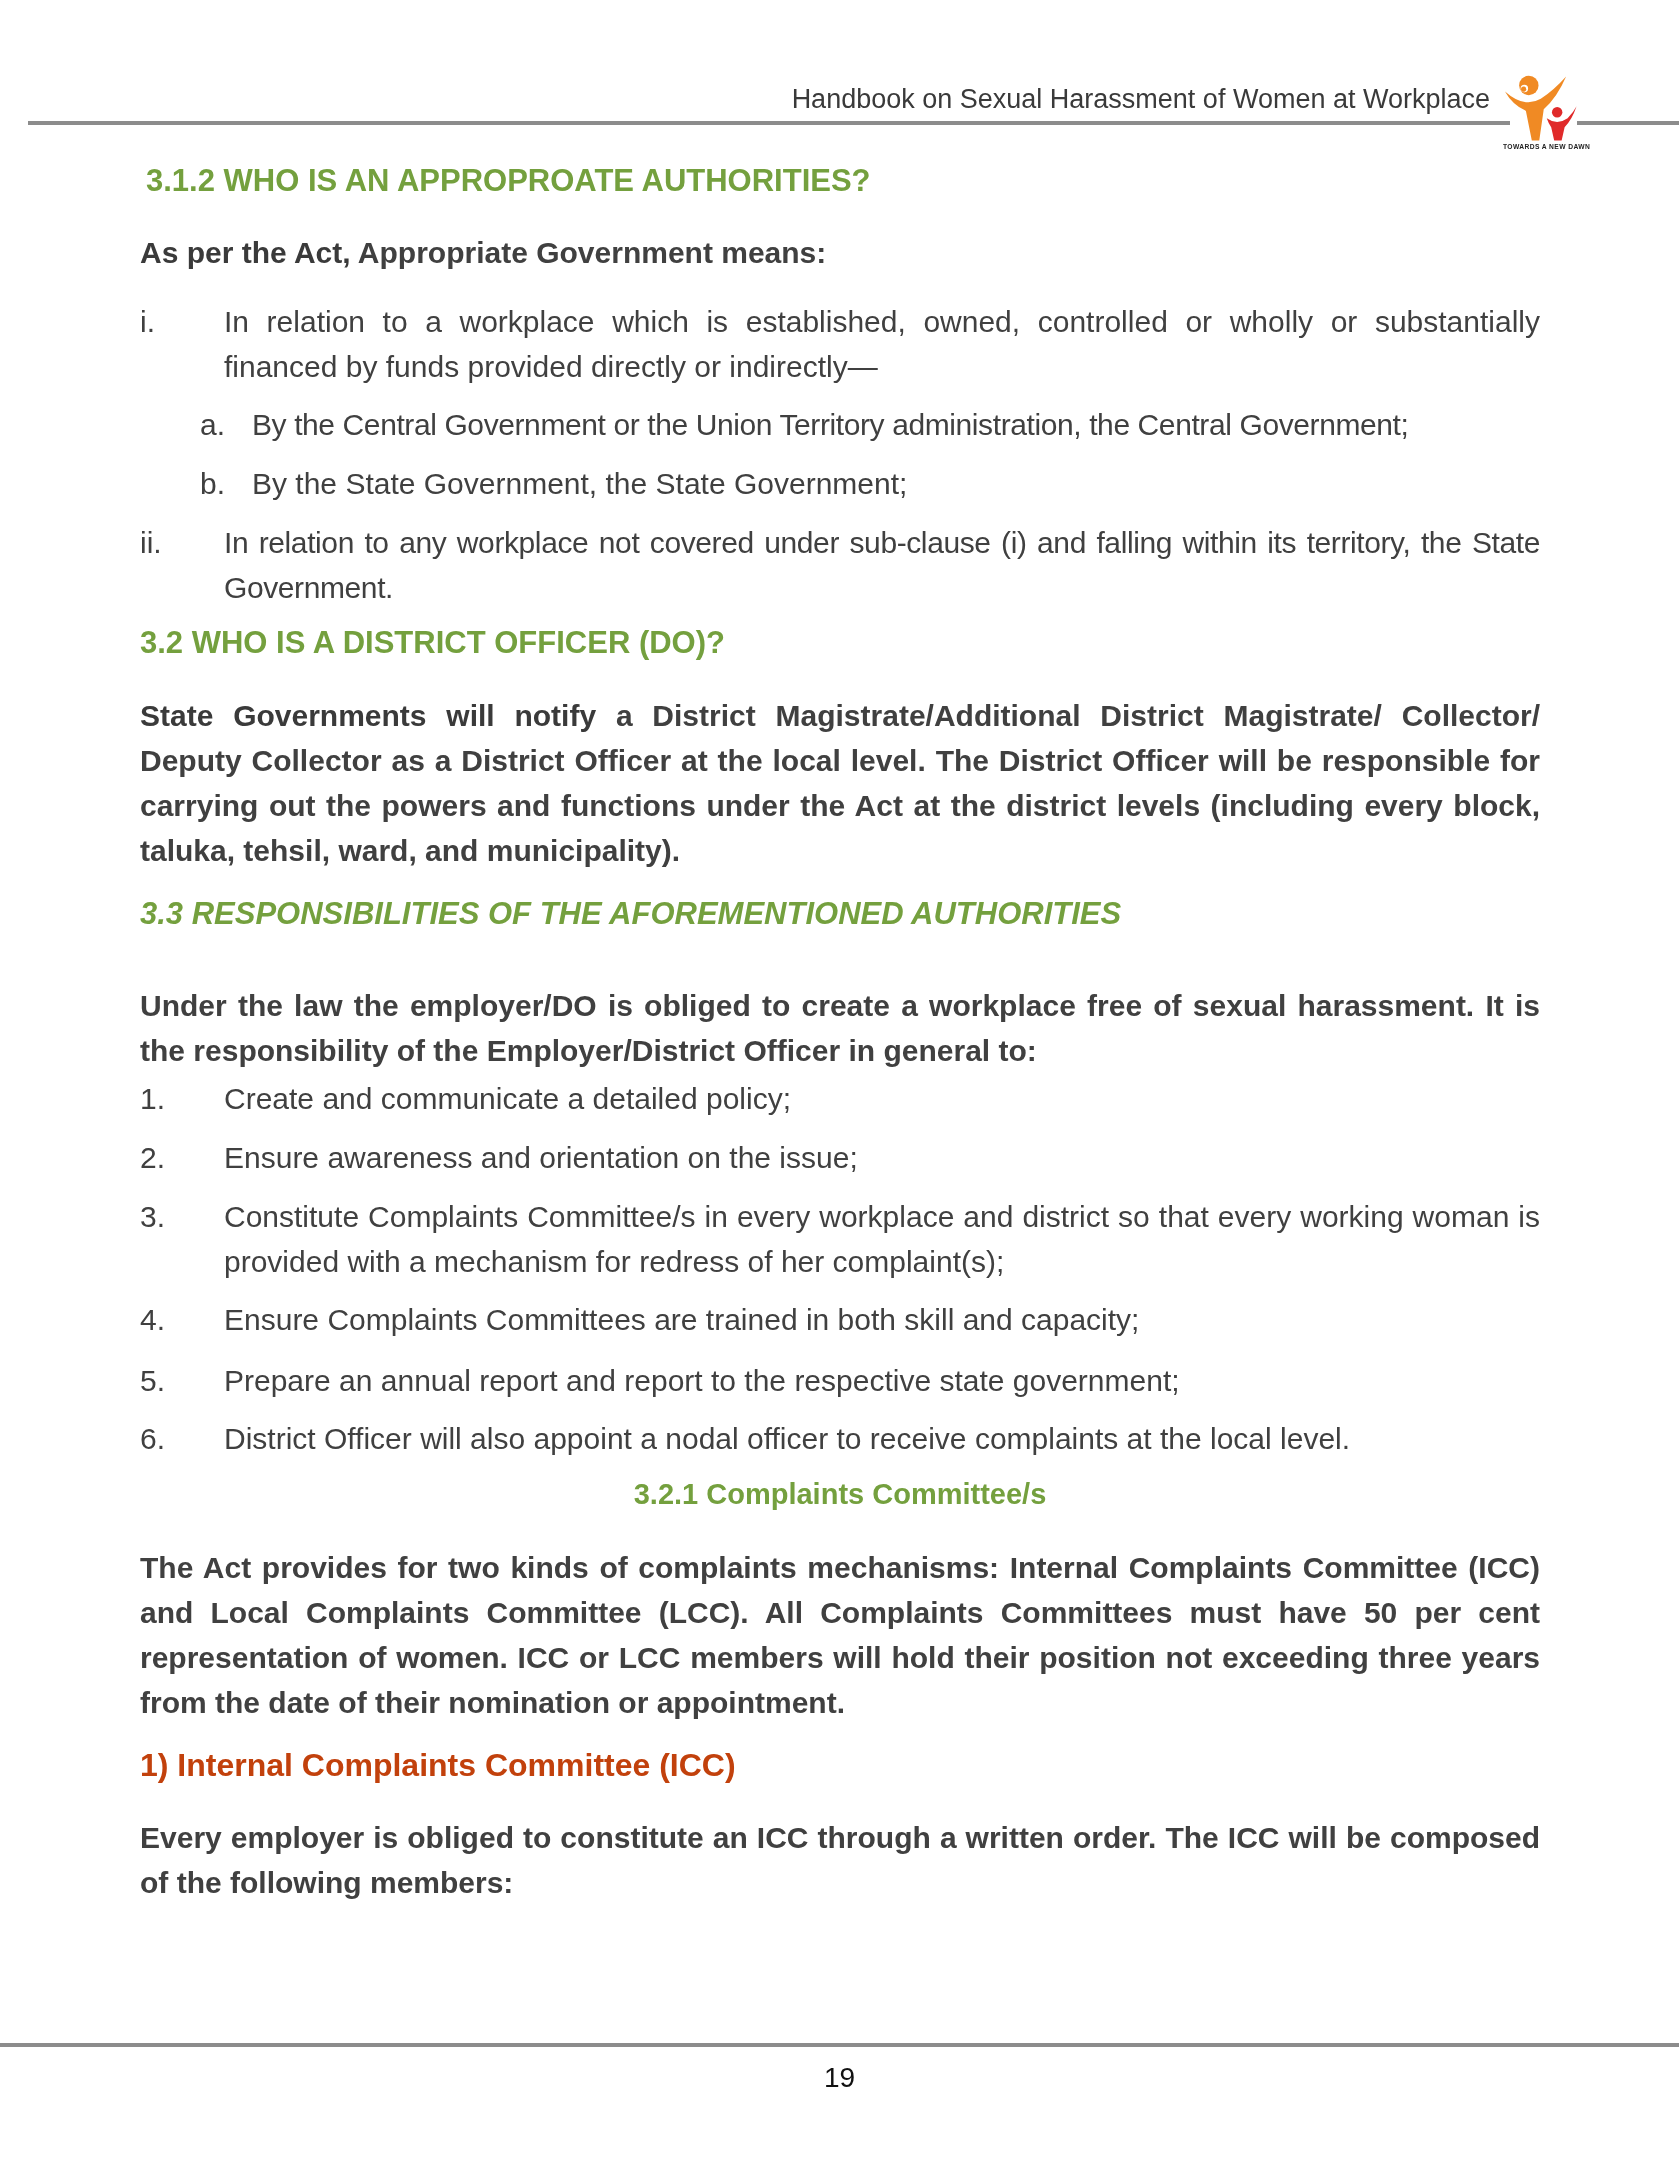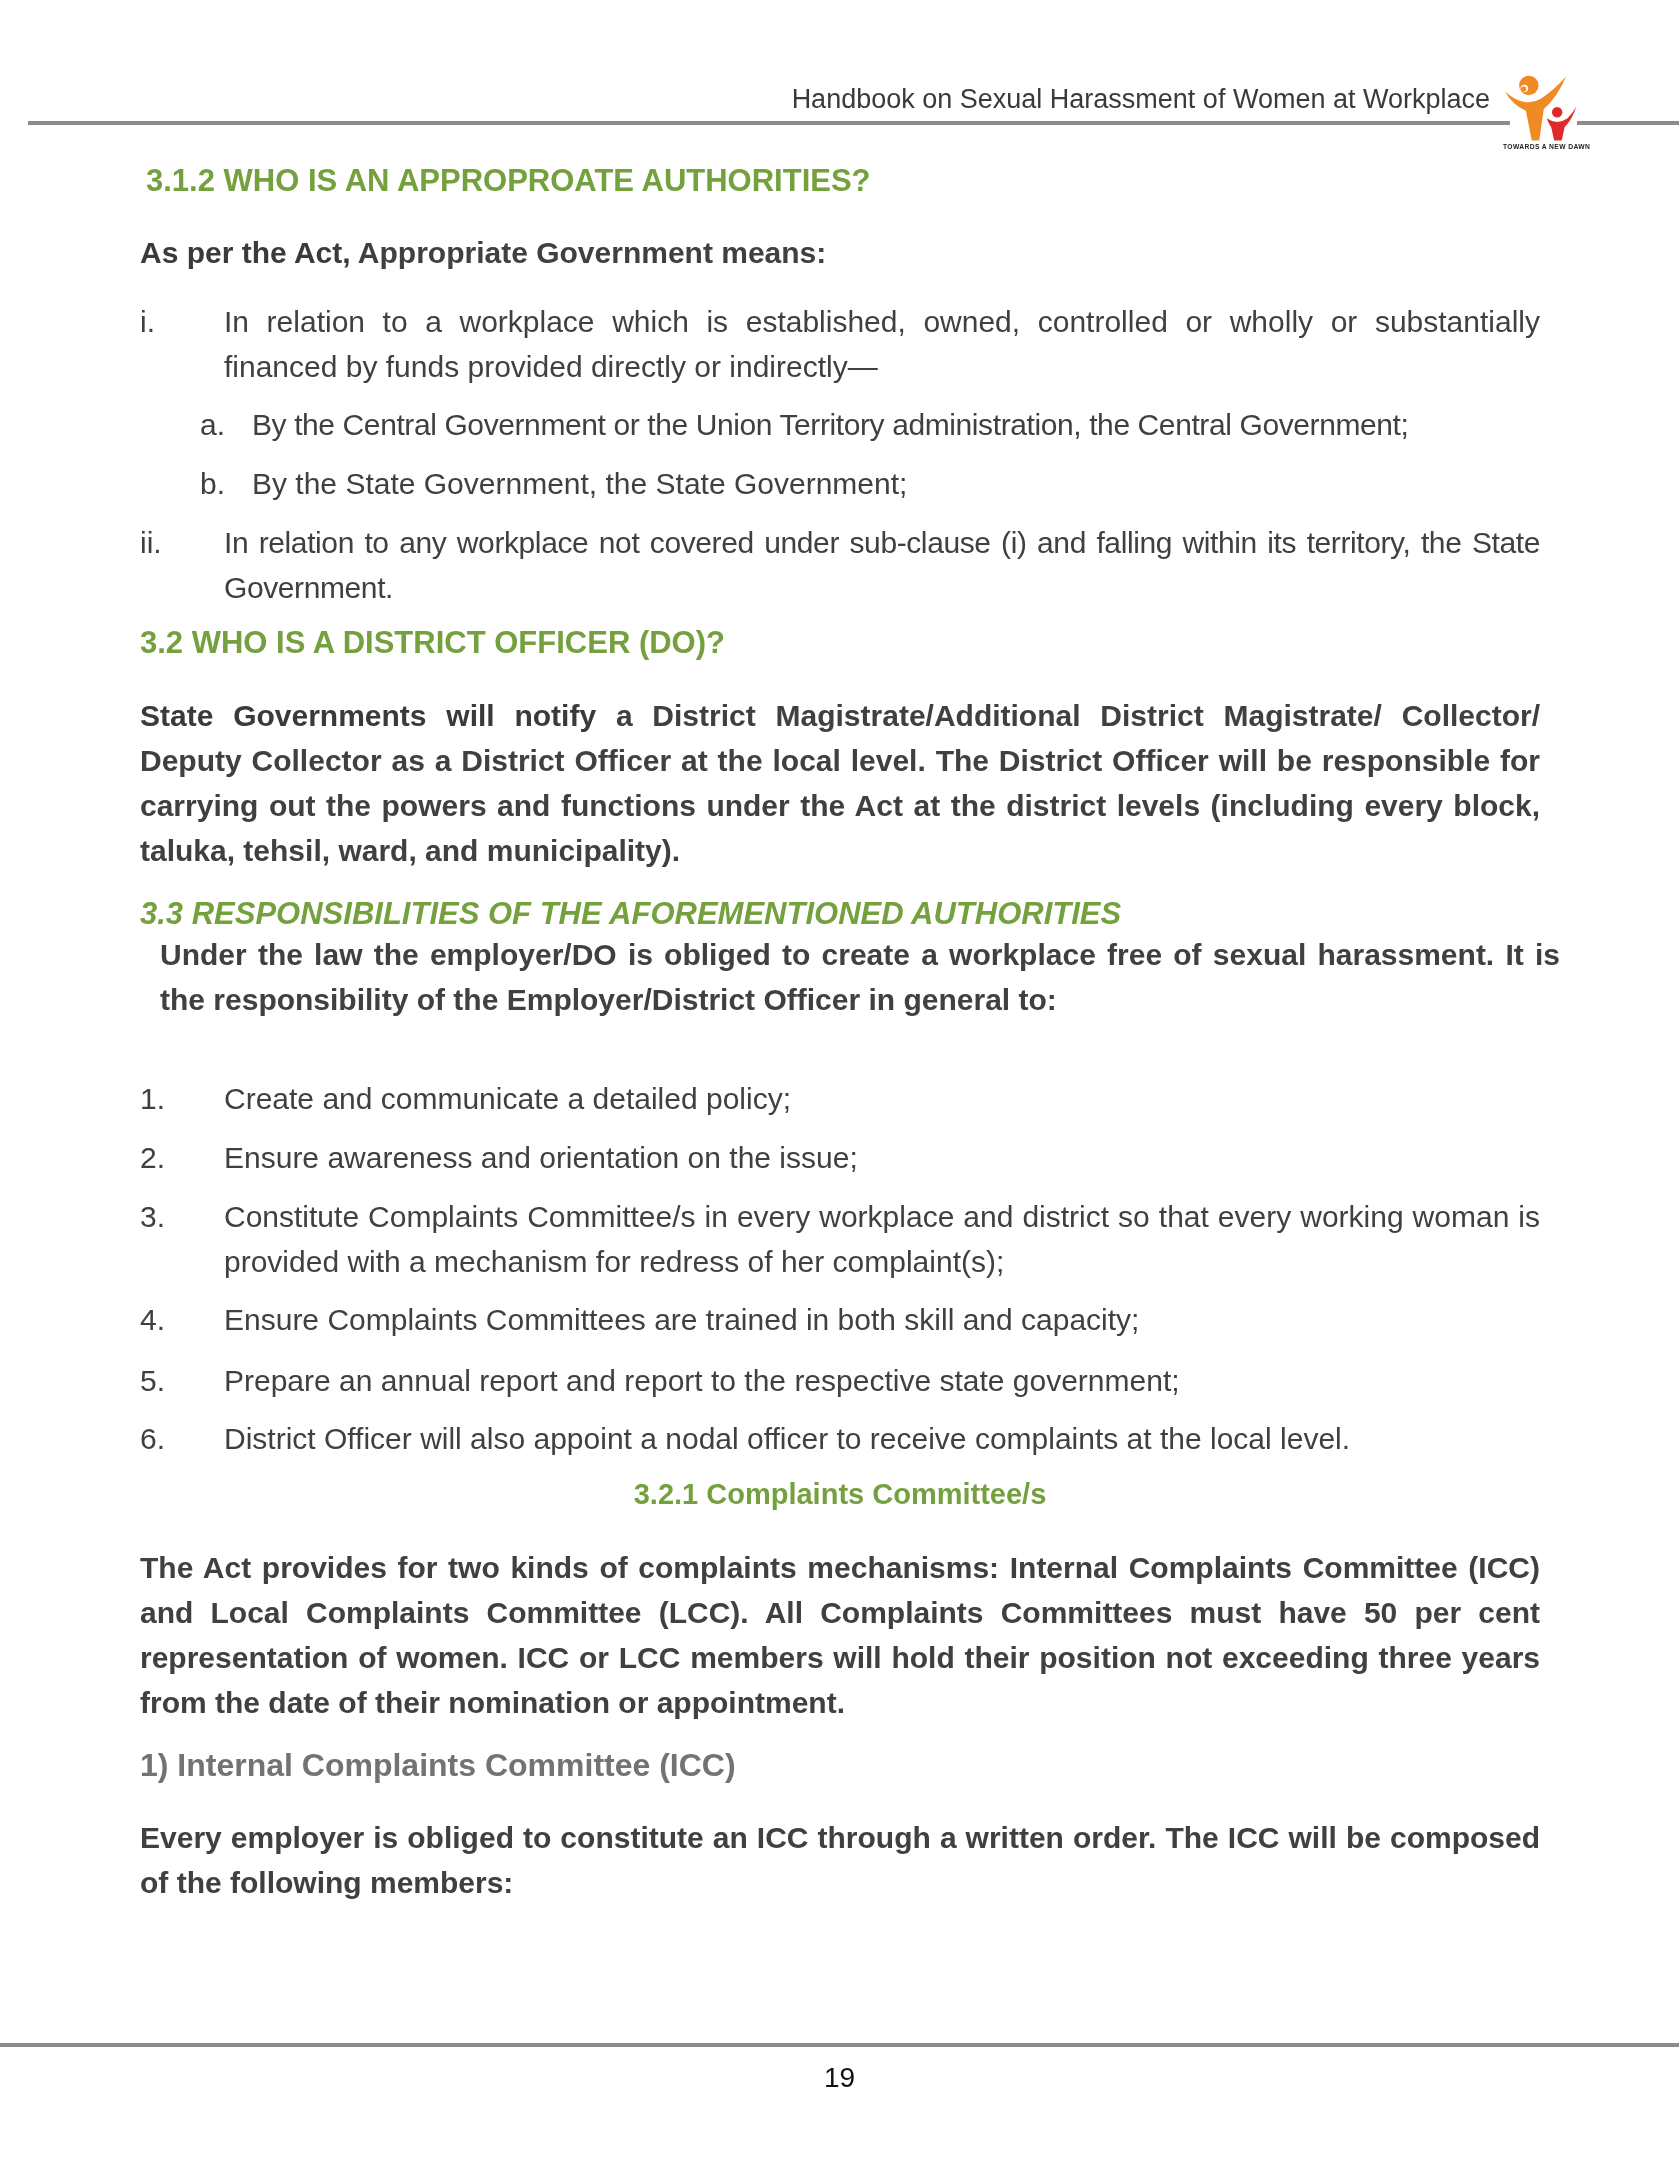--- a/index.html
+++ b/index.html
@@ -22,21 +22,21 @@
   .logo-tag {
     position: absolute; left: 1503px; top: 143px; font-size: 6.7px; letter-spacing: 0.4px;
     color: #222; white-space: nowrap; font-weight: bold;
   }
   .content { position: absolute; left: 140px; top: 0; width: 1400px; }
   .blk { position: absolute; left: 0; width: 1400px; font-weight: bold; }
   .h-green {
     color: #74a03e; font-weight: bold; font-size: 31px; white-space: nowrap;
   }
   .h-green.sub { font-size: 29px; text-align: center; }
-  .h-dark { color: #737373; font-weight: bold; font-size: 32px; white-space: nowrap; }
+  .h-dark { color: #c2410c; font-weight: bold; font-size: 32px; white-space: nowrap; }
   .p {
     font-size: 30px; line-height: 45px; text-align: justify; text-align-last: left;
   }
   .p b { color: #3a3a3a; }
   .li { position: absolute; left: 0; width: 1400px; font-size: 30px; line-height: 45px; }
   .li .num { position: absolute; left: 0; top: 0; }
   .li .txt { margin-left: 84px; display: block; text-align: justify; text-align-last: left; }
   .li.sub .num { left: 60px; }
   .li.sub .txt { margin-left: 112px; }
   .footer-line {
@@ -89,21 +89,21 @@
   </div>
 
   <div class="blk h-green" style="top:625px;">3.2 WHO IS A DISTRICT OFFICER (DO)?</div>
 
   <div class="blk p" style="top:693px;">
     <b>State Governments will notify</b><span> a District Magistrate/Additional District Magistrate/ Collector/ Deputy Collector as a District Officer at the local level. The District Officer will be responsible for carrying out the powers and functions under the Act at the district levels (including every block, taluka, tehsil, ward, and municipality).</span>
   </div>
 
   <div class="blk h-green" style="top:896px;font-style:italic;">3.3 RESPONSIBILITIES OF THE AFOREMENTIONED AUTHORITIES</div>
 
-  <div class="blk p" style="top:932px;margin-left:20px;">Under the law the employer/DO is obliged to create a workplace free of sexual harassment. It is the responsibility of the Employer/District Officer in general to:</div>
+  <div class="blk p" style="top:983px;">Under the law the employer/DO is obliged to create a workplace free of sexual harassment. It is the responsibility of the Employer/District Officer in general to:</div>
 
   <div class="li" style="top:1076px;">
     <span class="num">1.</span>
     <span class="txt">Create and communicate a detailed policy;</span>
   </div>
   <div class="li" style="top:1135px;">
     <span class="num">2.</span>
     <span class="txt">Ensure awareness and orientation on the issue;</span>
   </div>
   <div class="li" style="top:1194px;">

